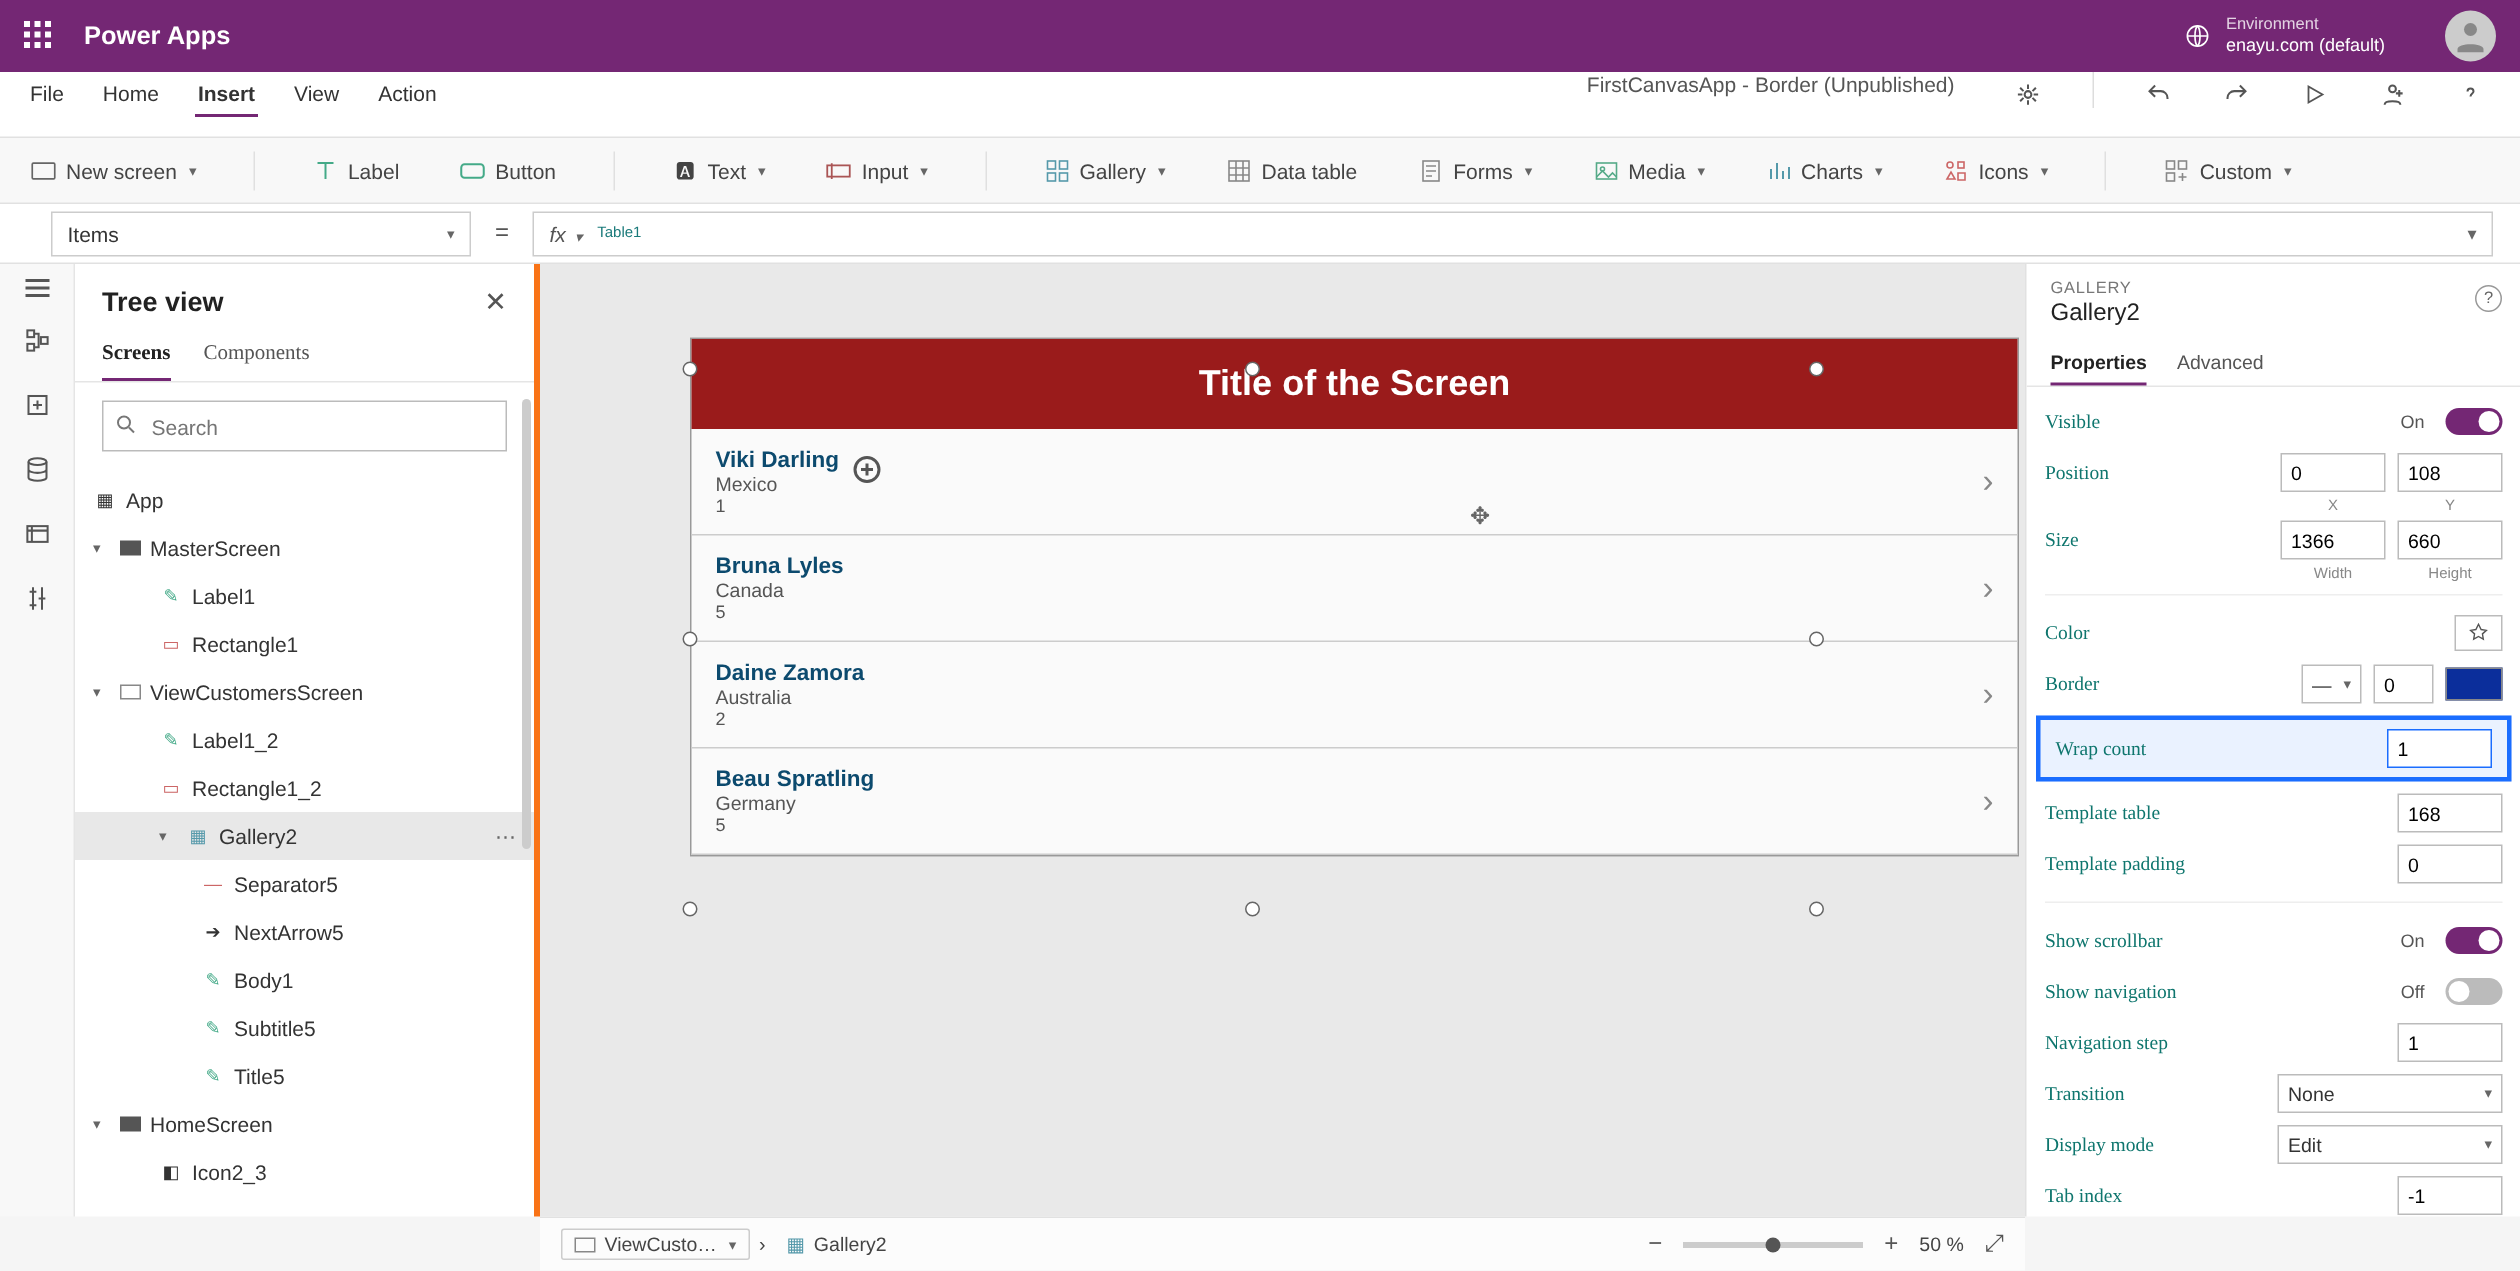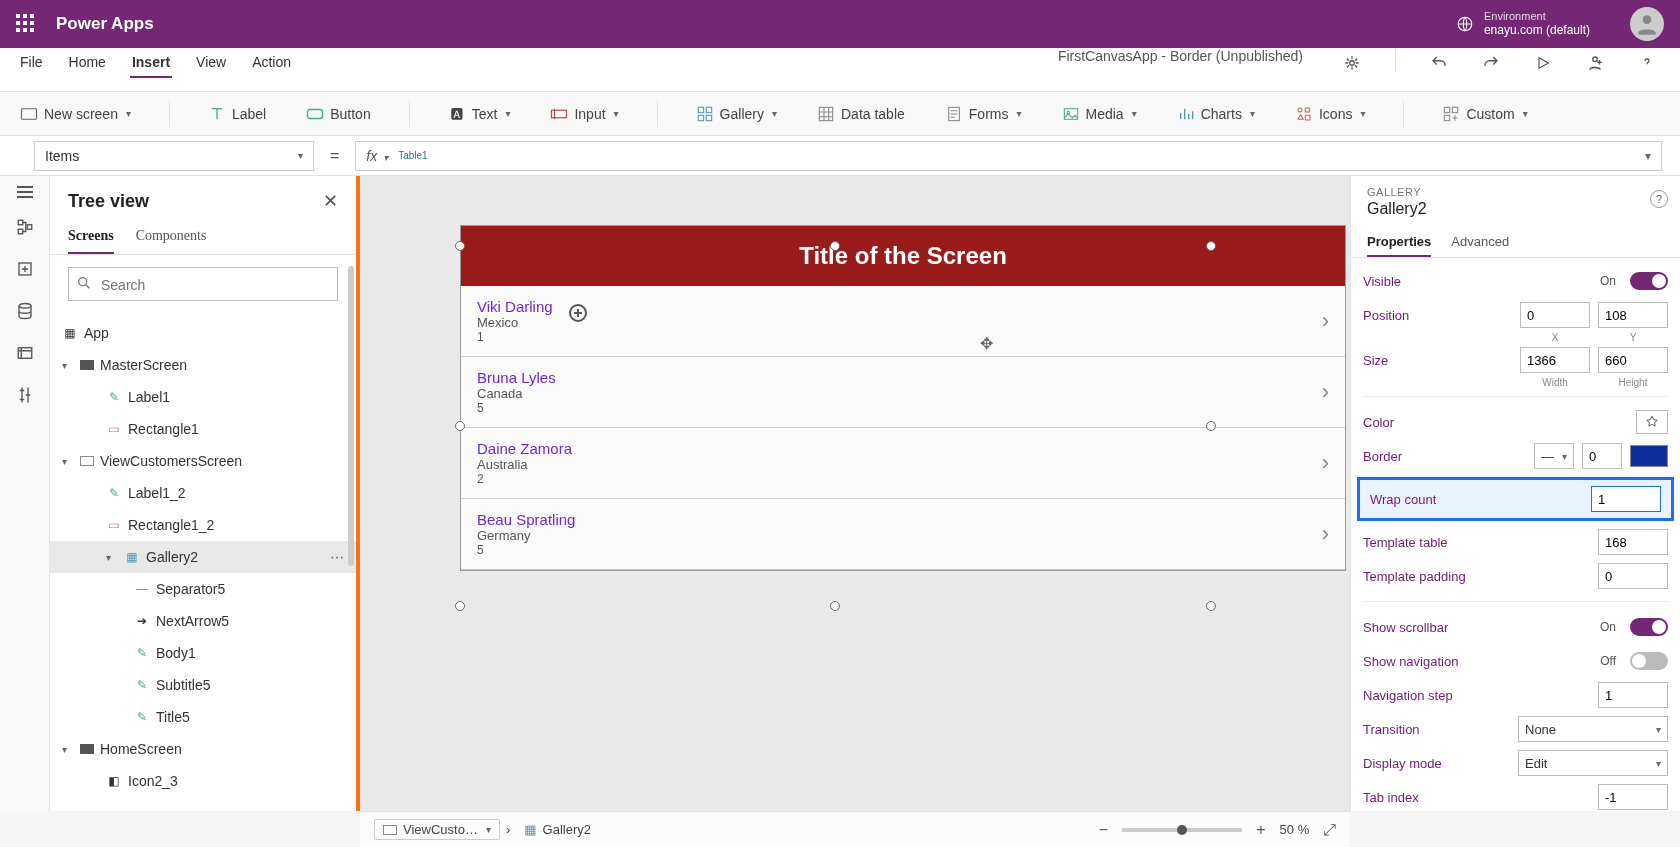--- a/index.html
+++ b/index.html
@@ -69,42 +69,42 @@
 .scrollhint{position:absolute;right:2px;top:90px;width:6px;height:300px;background:#ccc;border-radius:3px;}
 .dots{margin-left:auto;margin-right:10px;color:#666;letter-spacing:2px;}
 
 
 .canvas-wrap{flex:1;position:relative;background:#e9e9e9;overflow:hidden;}
 .artboard{position:absolute;left:100px;top:10px;width:886px;background:#fafafa;border:1px solid #999;margin-top:39px;}
 .art-header{height:60px;background:#9a1b1b;color:#fff;display:flex;align-items:center;justify-content:center;font-size:24px;font-weight:600;}
 .glist{}
 .grow{border-bottom:1px solid #ccc;padding:12px 16px;display:flex;align-items:center;}
 .grow .txts{flex:1;}
-.grow .t1{font-weight:400;color:#6d28d9;font-size:15px;}
+.grow .t1{font-weight:700;color:#0c4a6e;font-size:15px;}
 .grow .t2{color:#555;font-size:13px;}
 .grow .t3{color:#555;font-size:12px;}
 .grow .arrow{color:#888;font-size:22px;cursor:pointer;}
 .sel-handle{position:absolute;width:10px;height:10px;background:#fff;border:1px solid #666;border-radius:50%;}
 .move-cursor{position:absolute;color:#666;font-size:16px;}
 .reticle{position:absolute;left:108px;top:78px;width:18px;height:18px;border:2px solid #555;border-radius:50%;display:flex;align-items:center;justify-content:center;}
 .reticle::after{content:"";width:2px;height:8px;background:#555;position:absolute;}
 .reticle::before{content:"";width:8px;height:2px;background:#555;position:absolute;}
 
 
 .props{width:330px;background:#fff;border-left:1px solid #e1e1e1;display:flex;flex-direction:column;overflow:hidden;position:relative;}
 .props-hdr{padding:10px 16px 4px;}
 .props-hdr .cat{font-size:11px;color:#777;letter-spacing:.5px;}
 .props-hdr .name{font-size:16px;color:#222;margin-top:2px;}
 .props-hdr .help{position:absolute;right:12px;top:14px;width:18px;height:18px;border:1px solid #999;border-radius:50%;font-size:11px;display:flex;align-items:center;justify-content:center;color:#666;cursor:pointer;}
 .props-tabs{display:flex;gap:20px;padding:6px 16px 0;border-bottom:1px solid #e5e5e5;}
 .props-tabs .pt{padding:6px 0;font-size:13px;color:#555;cursor:pointer;}
 .props-tabs .pt.active{font-weight:600;color:#222;border-bottom:2px solid #742774;}
 .props-body{flex:1;overflow:auto;padding:6px 12px 20px;font-size:13px;color:#333;}
 .prow{display:flex;align-items:center;min-height:34px;gap:8px;}
-.prow .plabel{flex:1;color:#701a75;}
+.prow .plabel{flex:1;color:#0f766e;font-family:Liberation Serif, serif;}
 .pinput{width:70px;height:26px;border:1px solid #bbb;padding:0 6px;font-size:13px;}
 .pselect{width:150px;height:26px;border:1px solid #bbb;padding:0 6px;font-size:13px;background:#fff;display:flex;align-items:center;justify-content:space-between;cursor:pointer;}
 .sublabels{display:flex;gap:8px;font-size:10px;color:#888;justify-content:flex-end;}
 .sublabels span{width:70px;text-align:center;}
 .toggle{width:38px;height:18px;border-radius:10px;position:relative;cursor:pointer;}
 .toggle.on{background:#742774;}
 .toggle.off{background:#bbb;}
 .toggle .knob{width:14px;height:14px;background:#fff;border-radius:50%;position:absolute;top:2px;}
 .toggle.on .knob{right:2px;}
 .toggle.off .knob{left:2px;}

